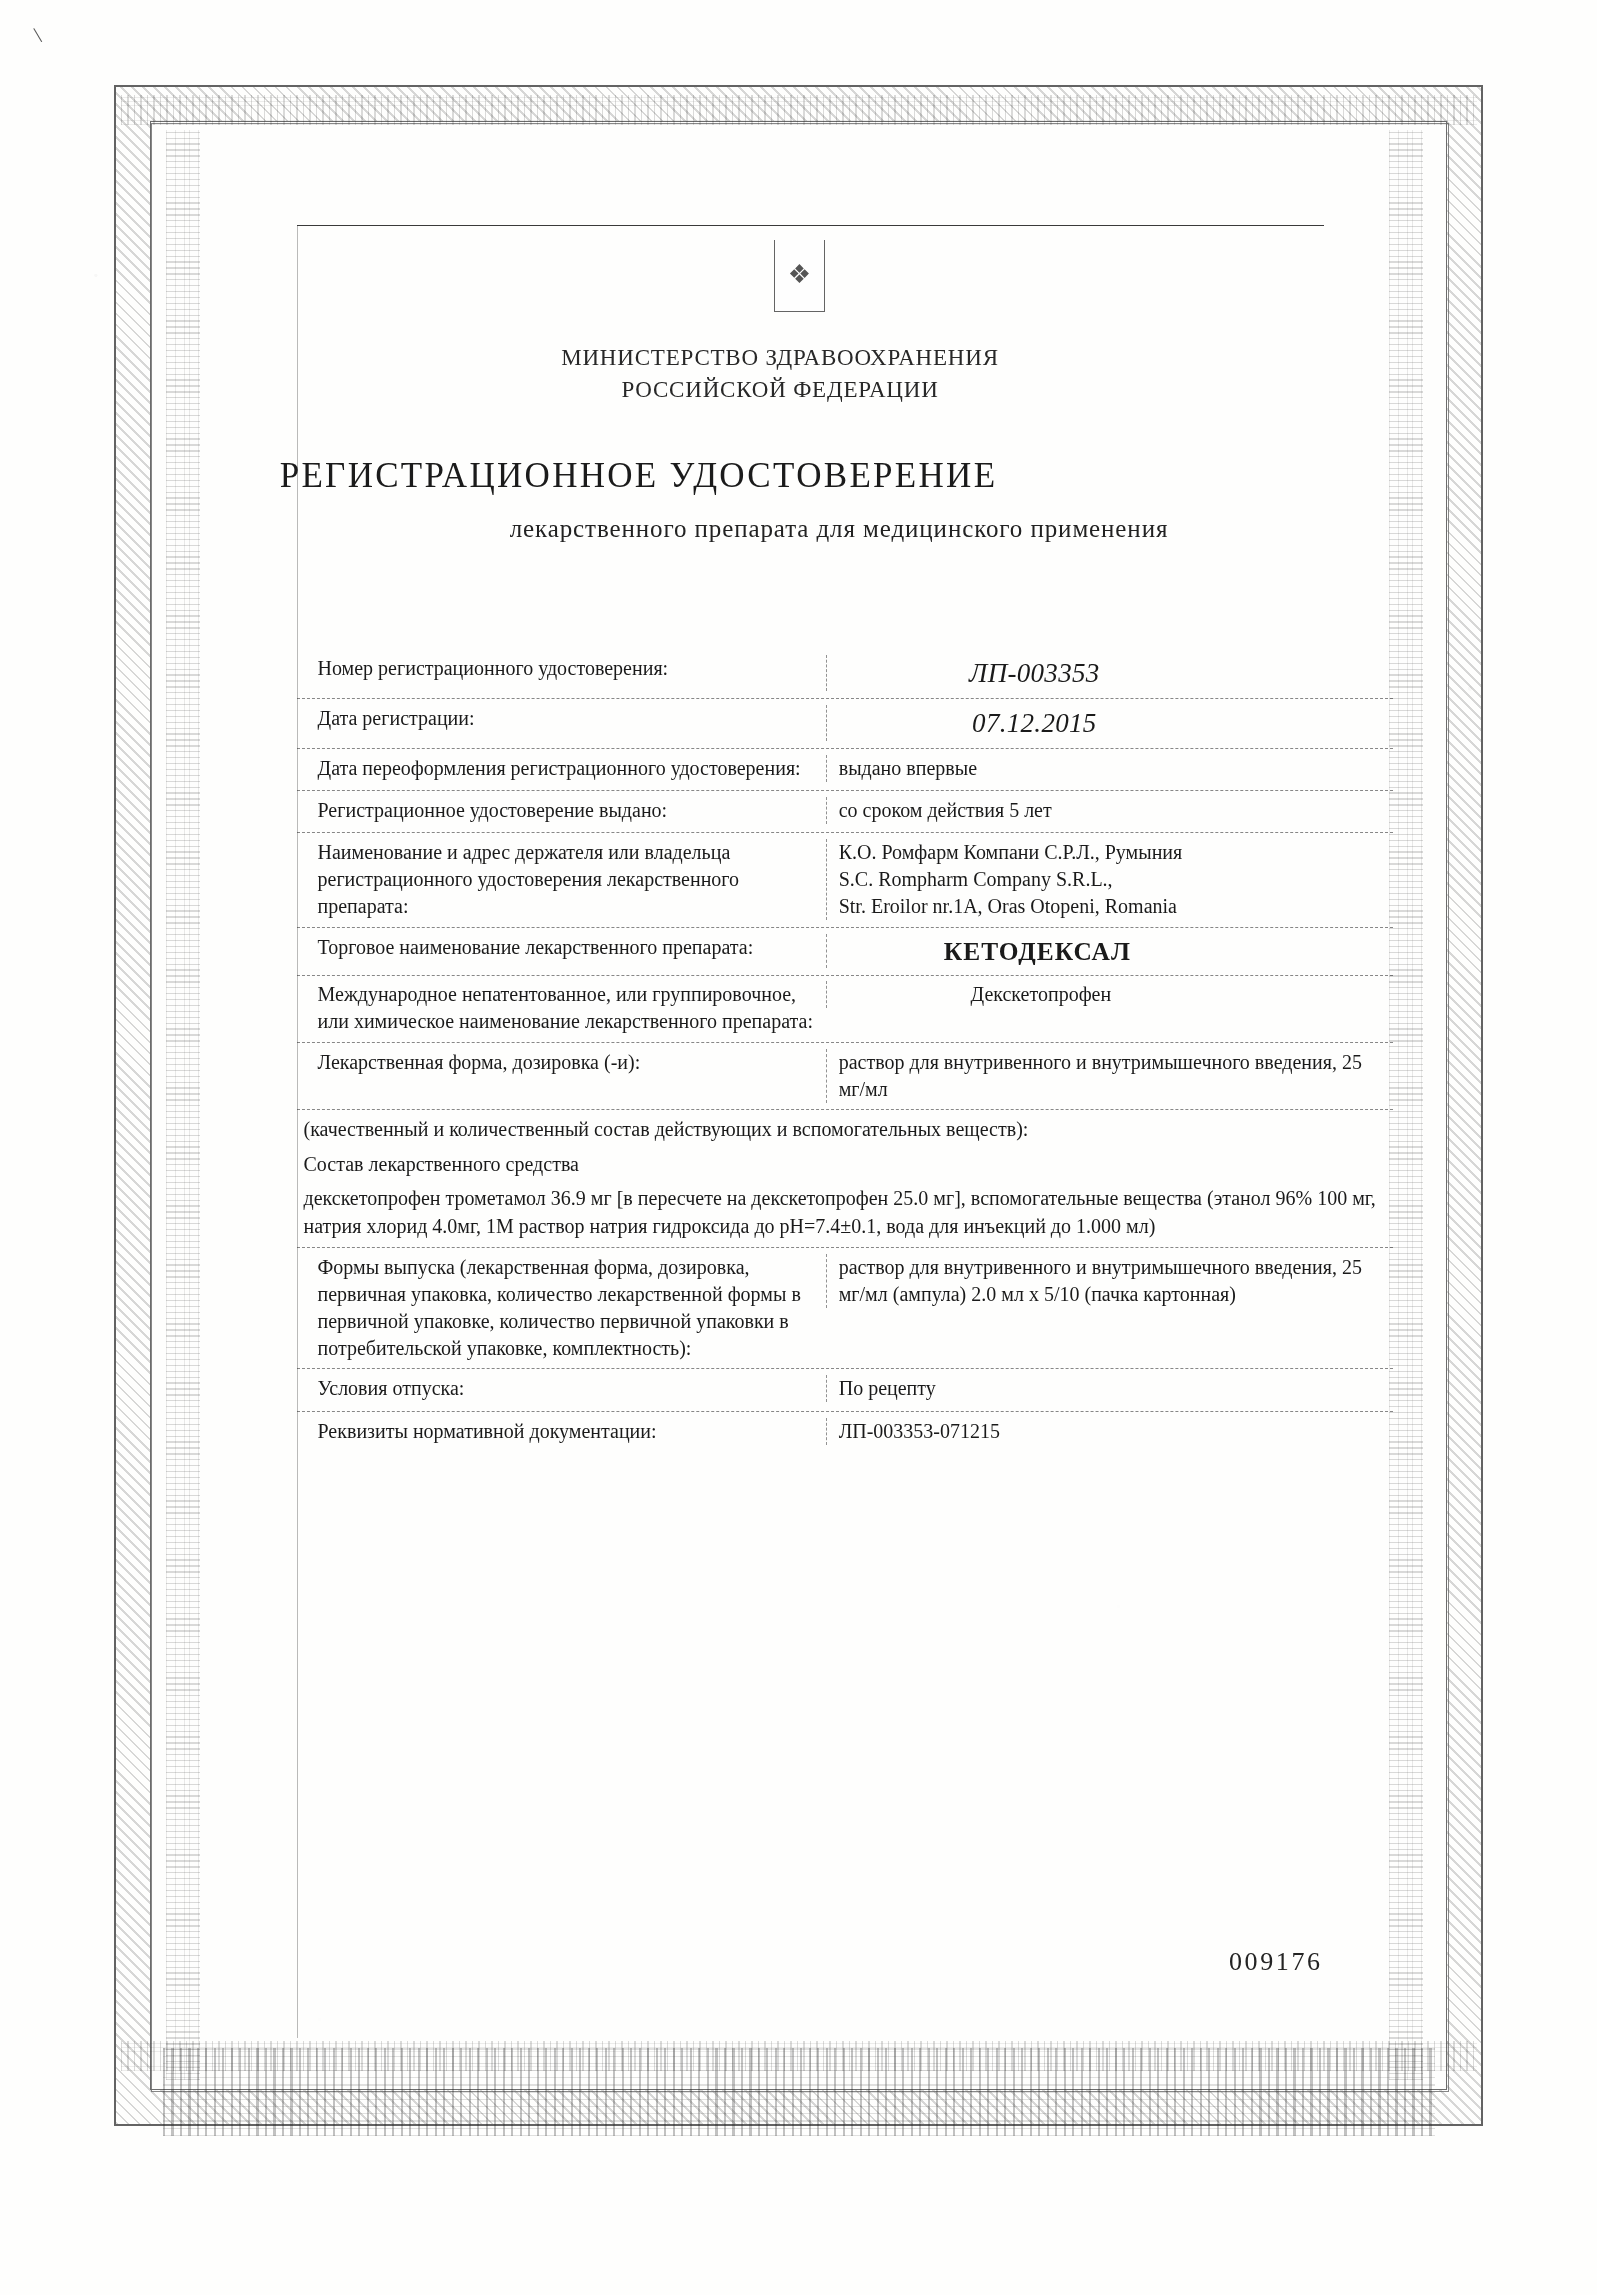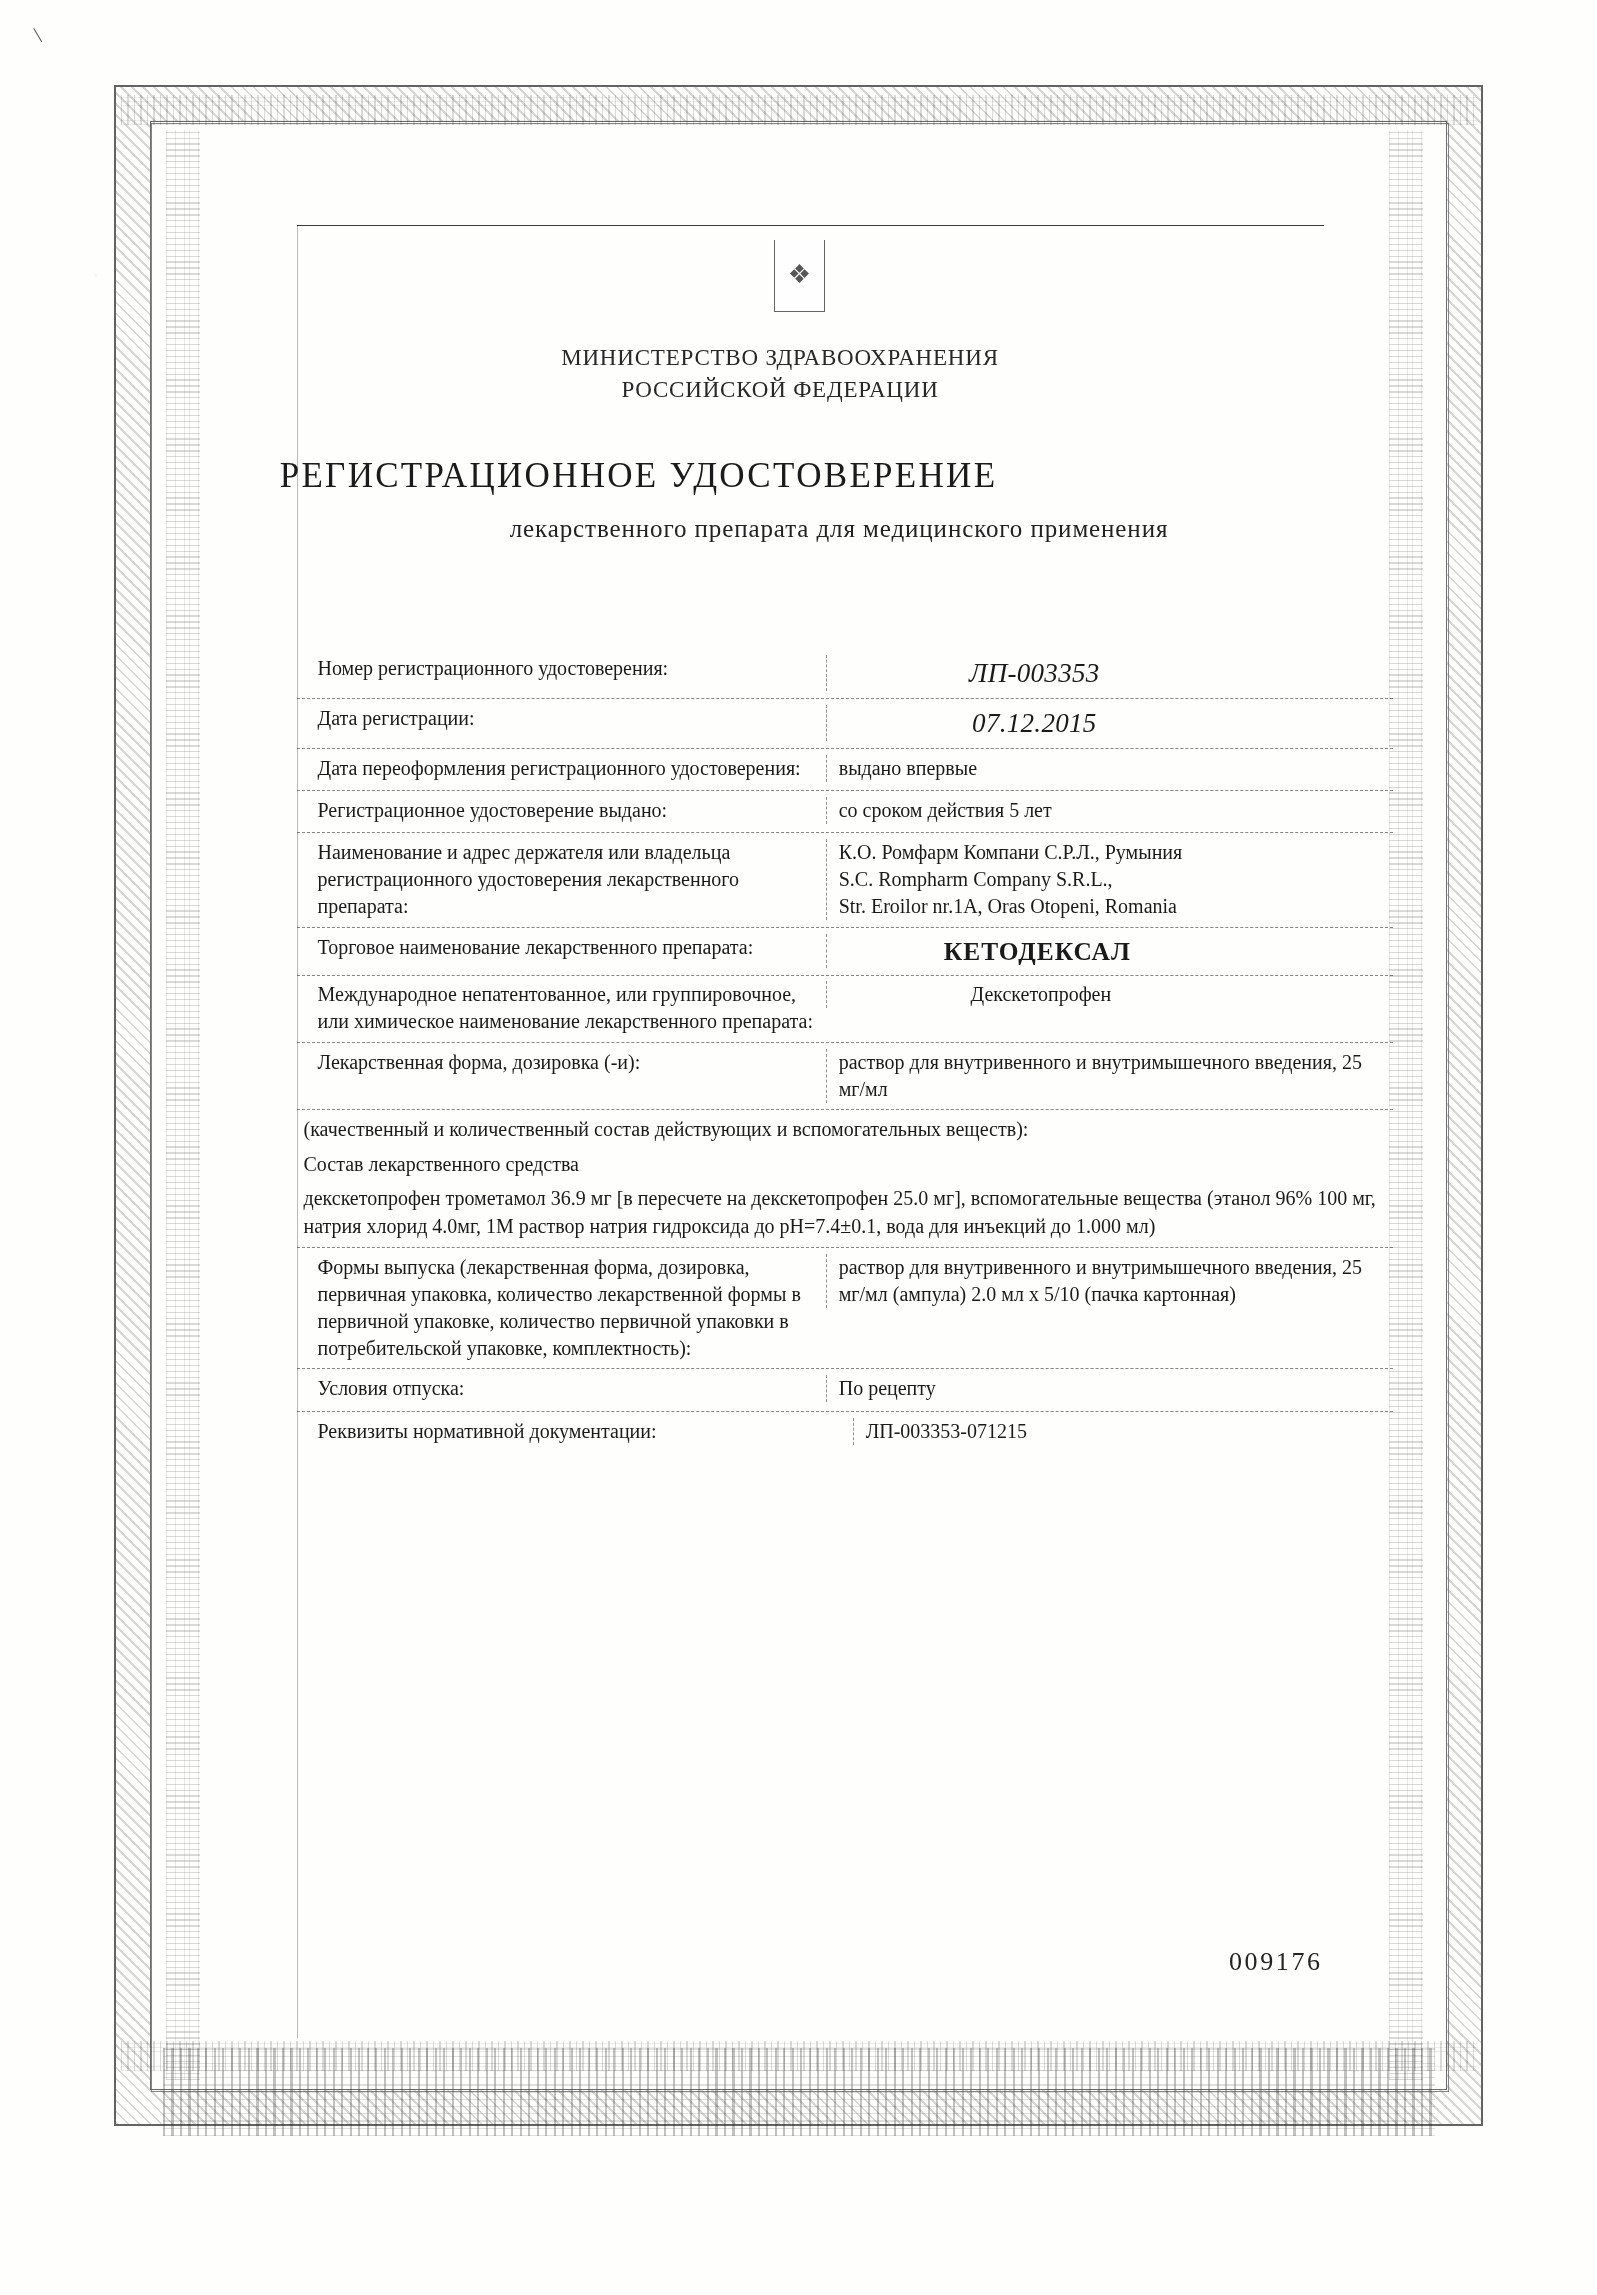--- a/index.html
+++ b/index.html
@@ -198,21 +198,21 @@
     top: 649px;
     width: 1096px;
   }
   .row {
     display: flex;
     align-items: flex-start;
     border-bottom: 1.3px dashed rgba(40,40,40,.55);
     padding: 5.9px 0 6.5px 0;
     min-height: 29px;
   }
-  .row.no-rule { border-bottom: none; gap: 27px; }
+  .row.no-rule { border-bottom: none; }
   .label {
     width: 515px;
     flex: 0 0 515px;
     font-size: 20px;
     line-height: 1.35;
     color: #1c1c1c;
     padding-left: 6.5px;
     box-sizing: border-box;
     margin-left: 14px;
   }

